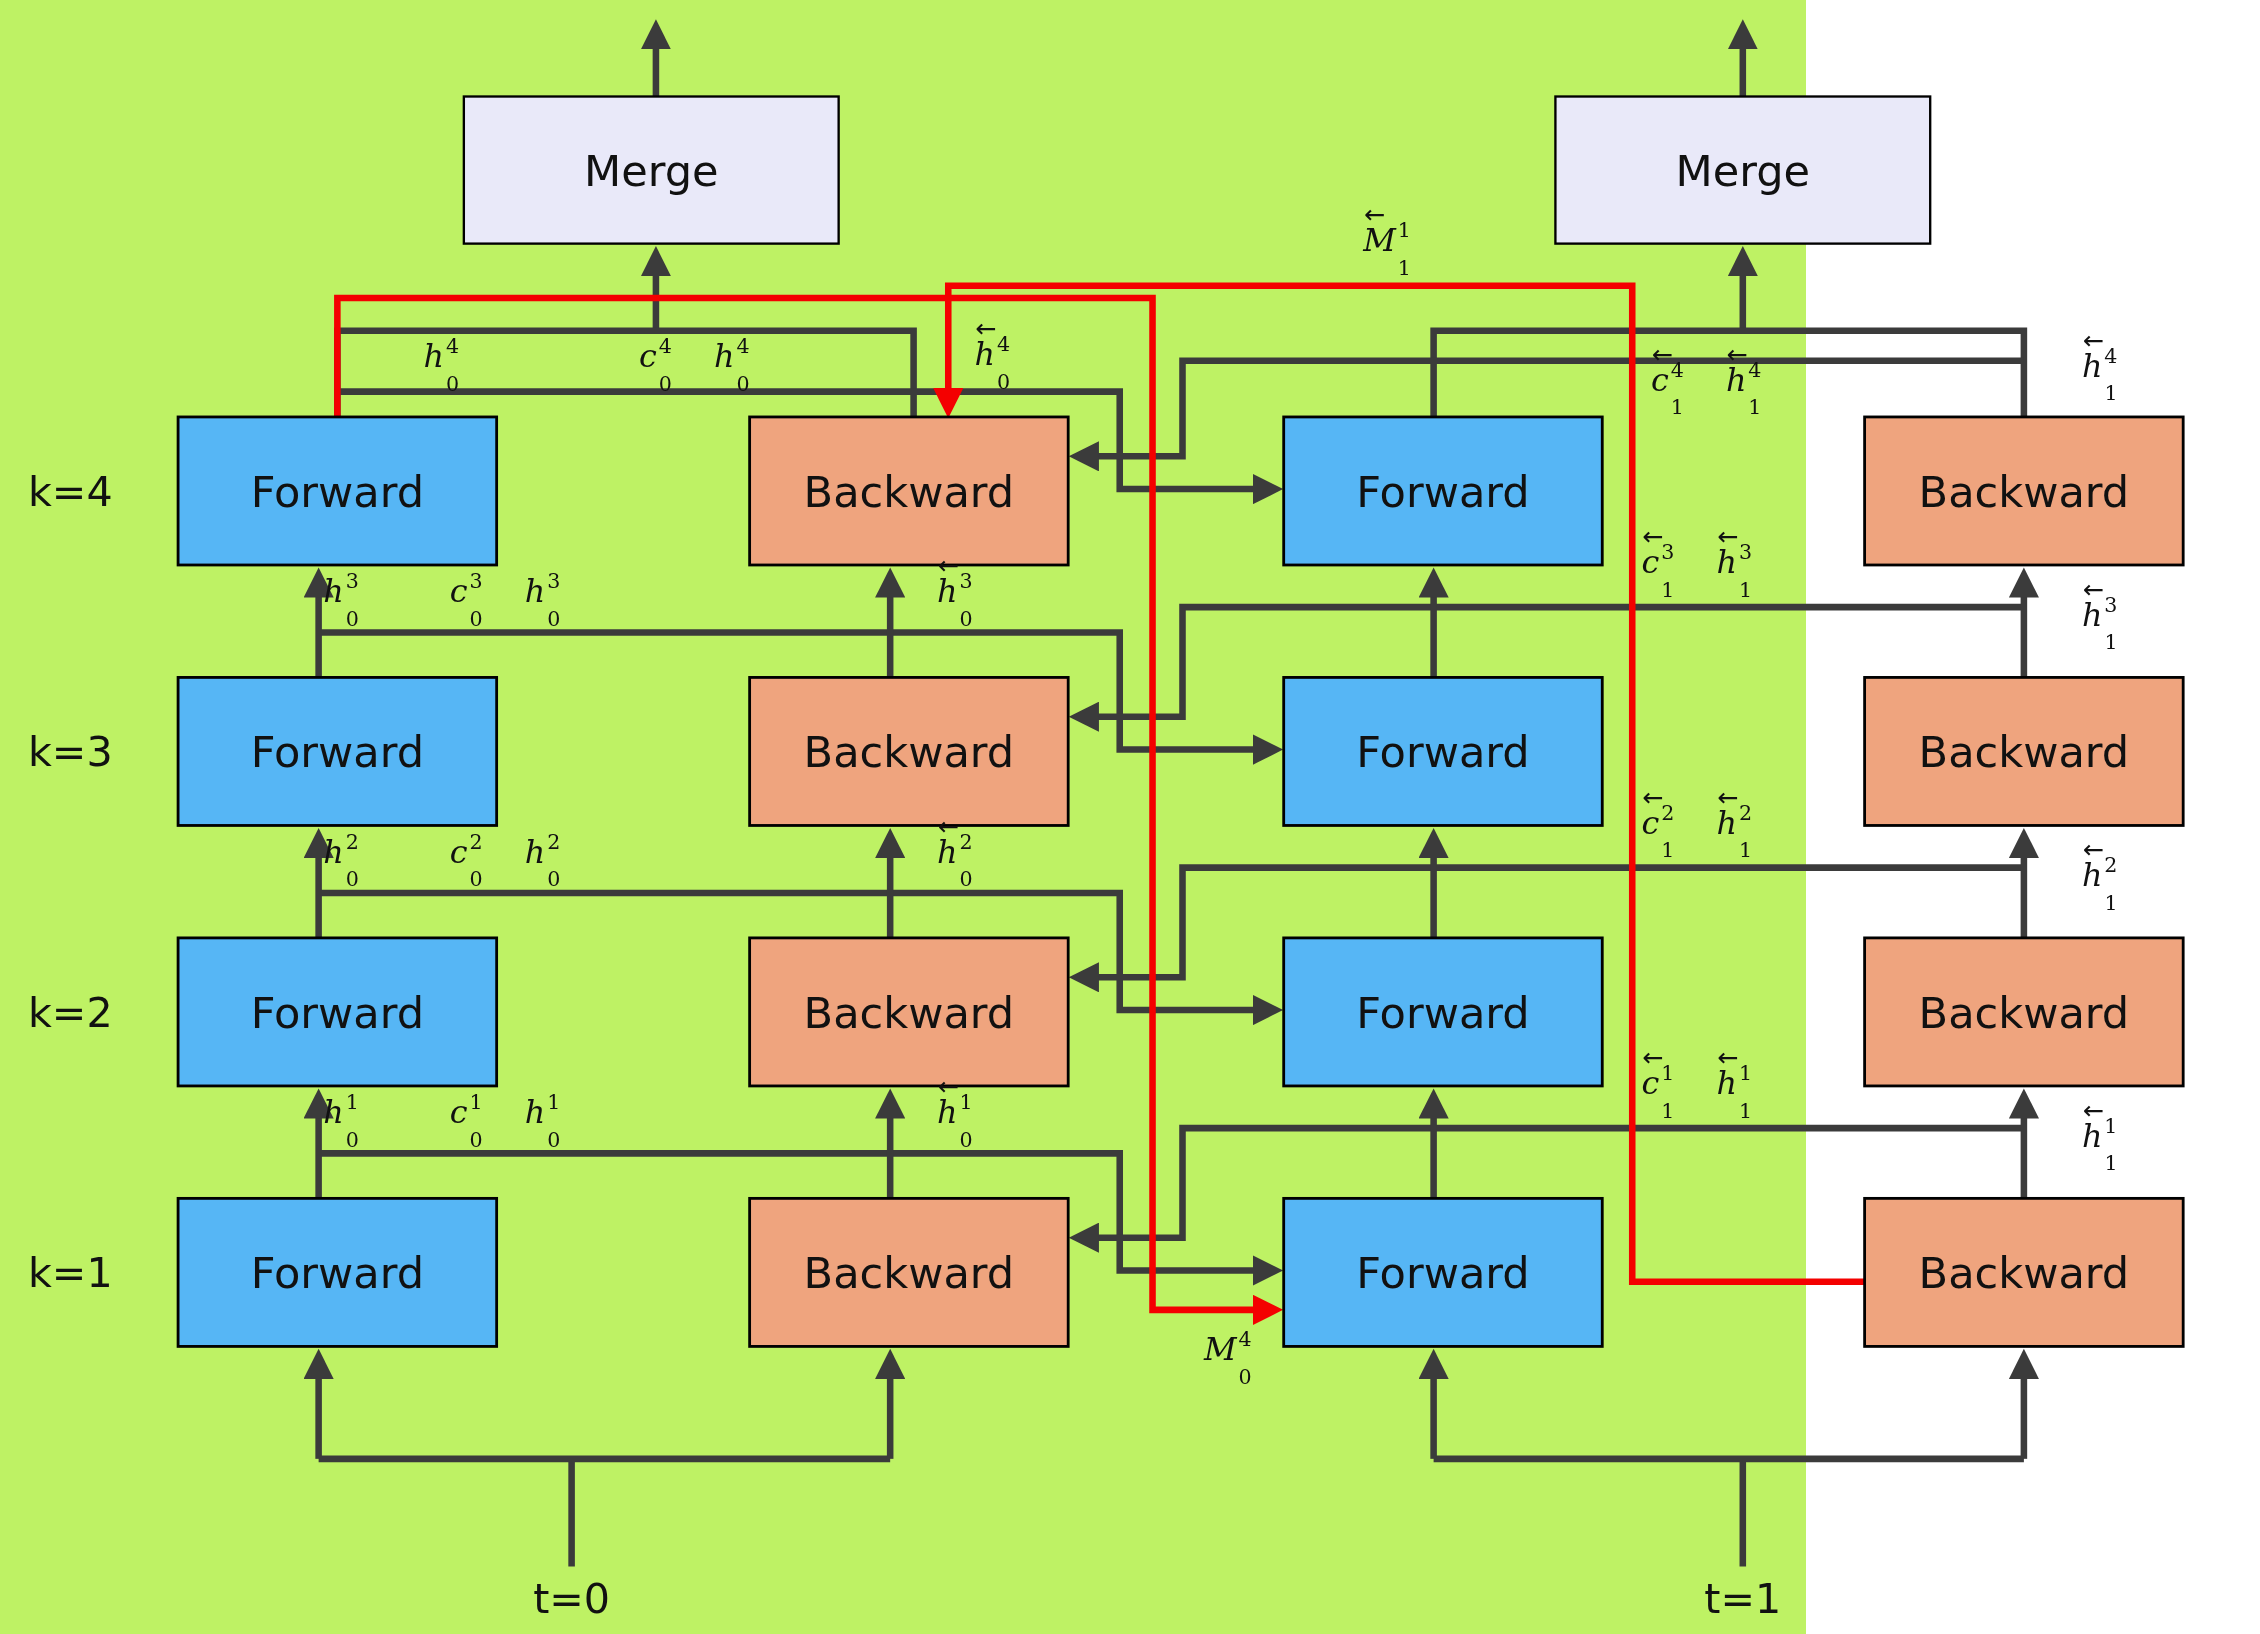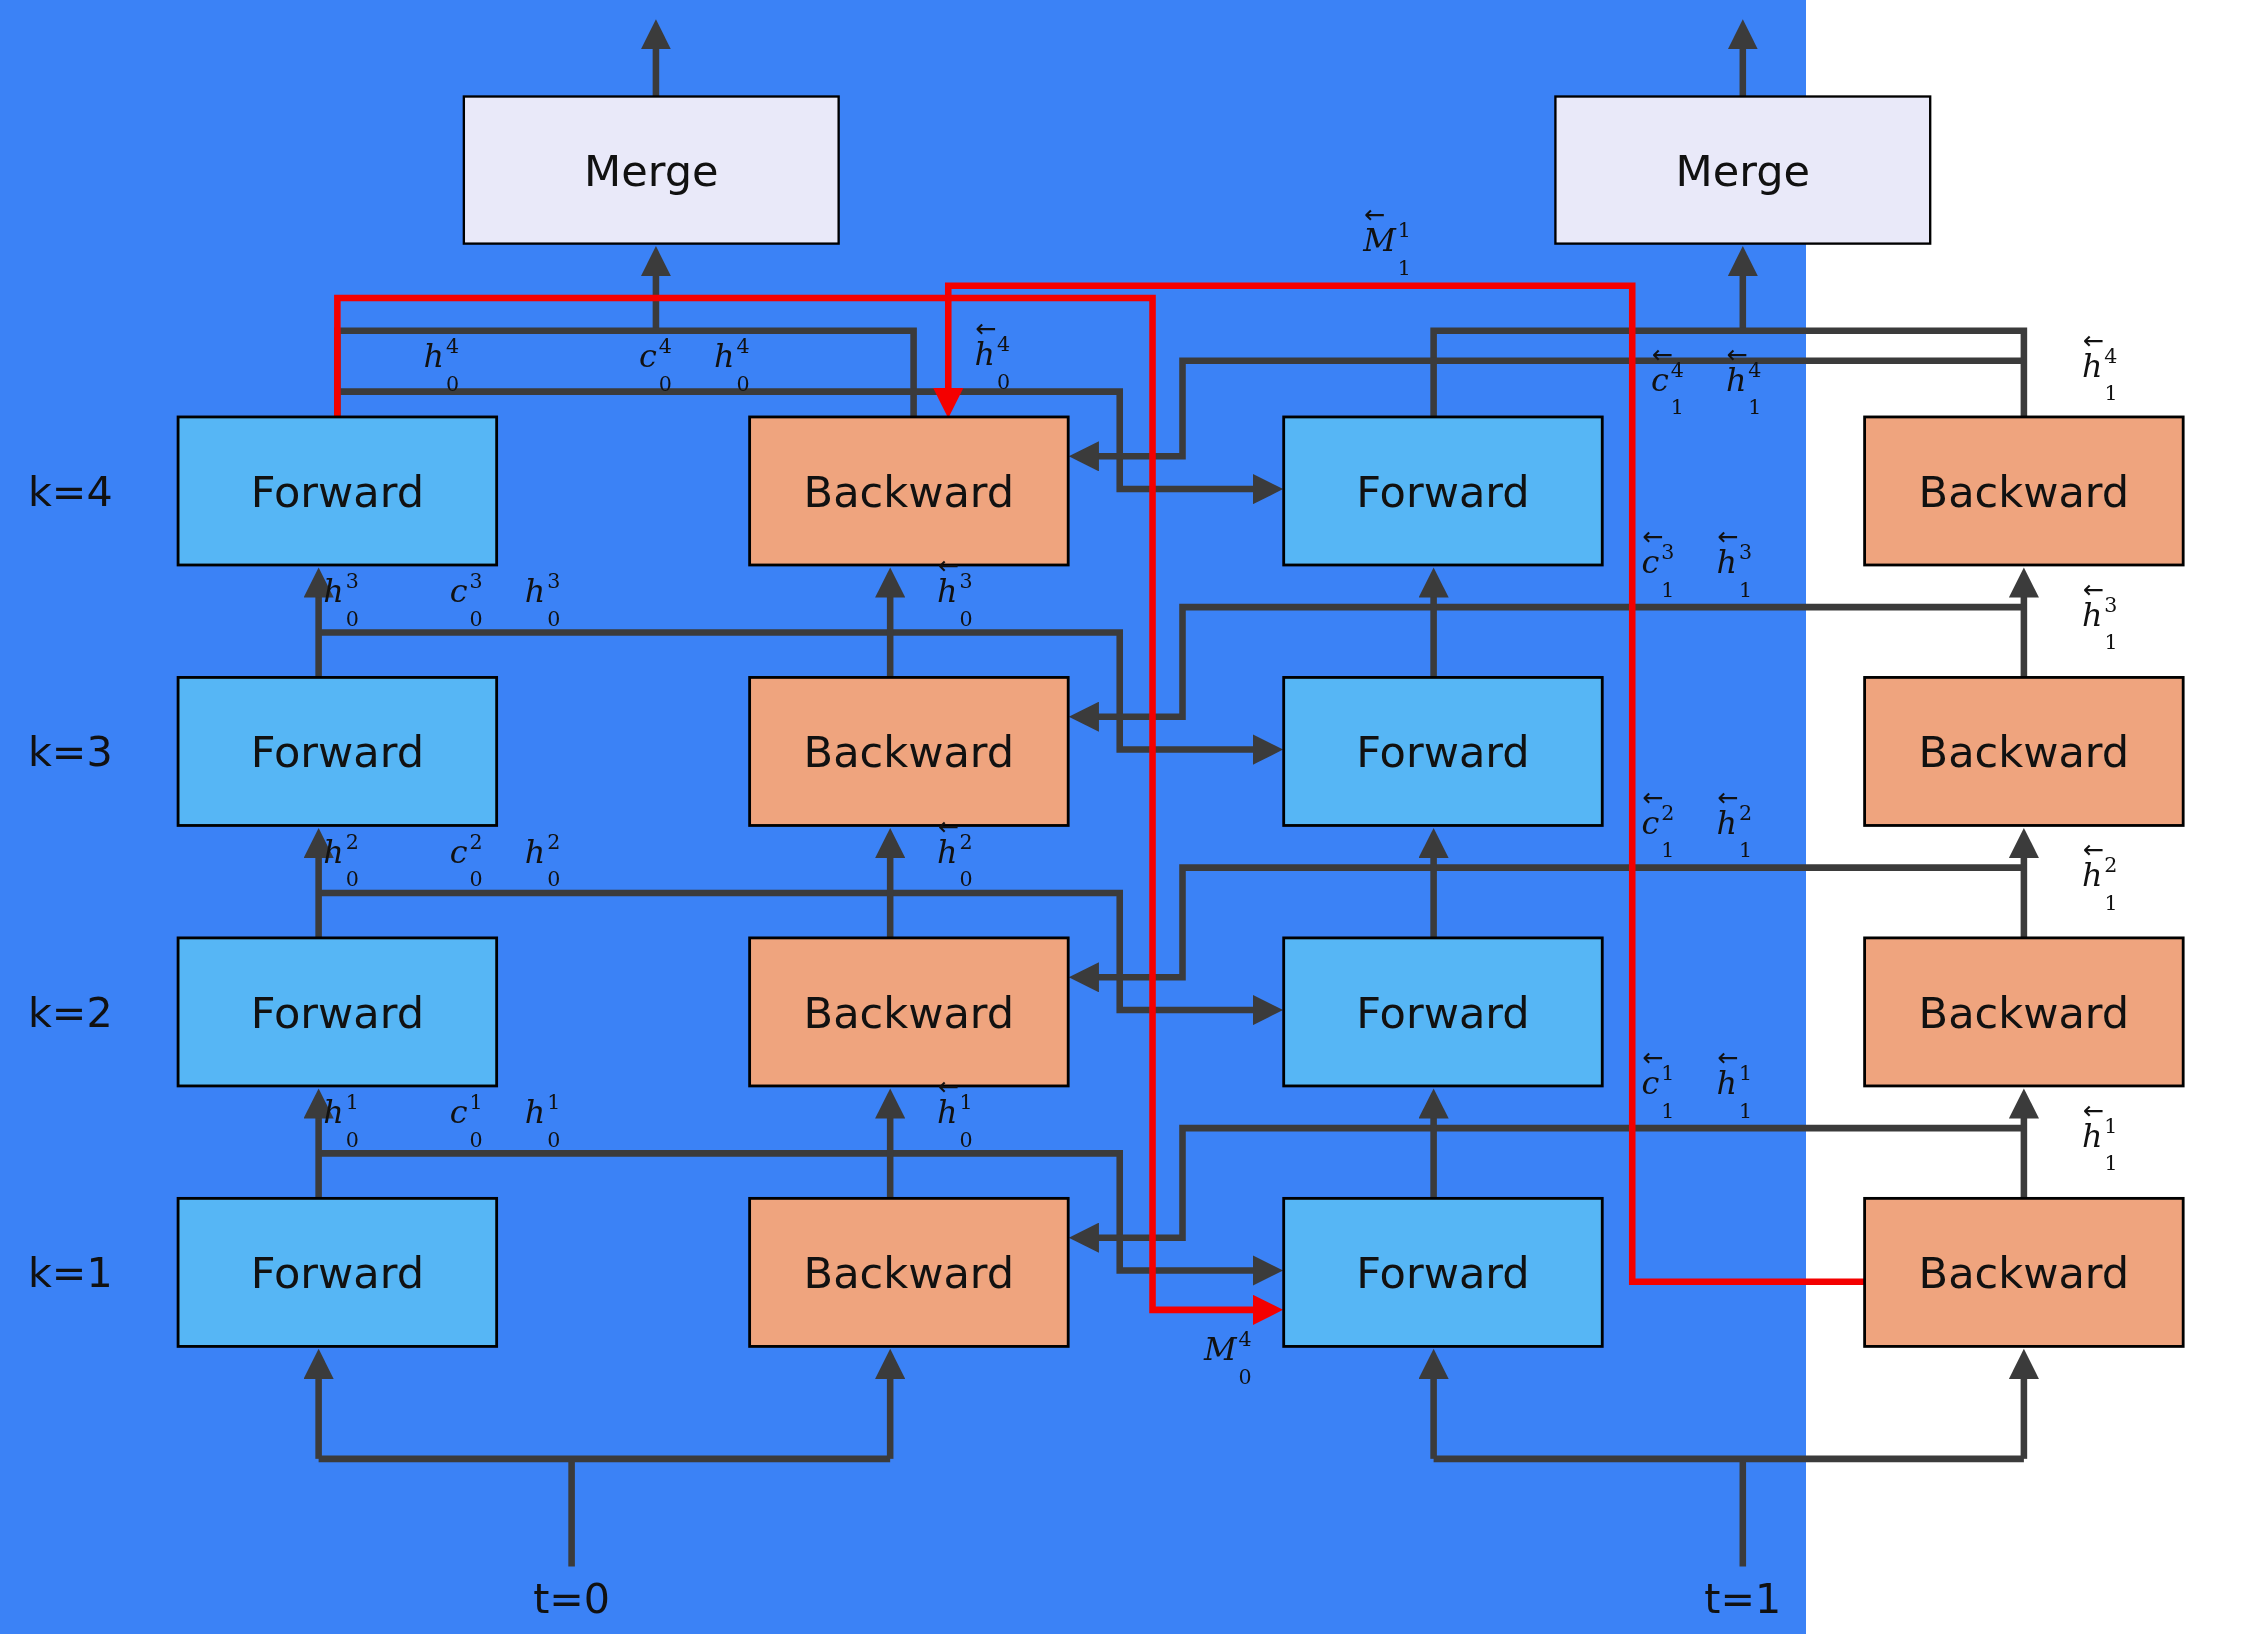--- a/index.html
+++ b/index.html
@@ -1,16 +1,16 @@
 <!DOCTYPE html>
 <html style="font-size:15px"><head>
 <meta charset="utf-8">
 <style>
   html,body{margin:0;padding:0;background:#ffffff;}
-  .stage{width:1806px;height:1635px;background:#3b82f6;position:relative;text-align:right;}
+  .stage{width:1806px;height:1635px;background:#bef264;position:relative;text-align:right;}
   svg{display:block;}
   .wire{fill:none;stroke:#3b3b3b;stroke-width:7;}
   .memwire{fill:none;stroke:#f40000;stroke-width:7;}
   .nodebox{stroke:#000000;stroke-width:3;}
   .mergebox{stroke:#000000;stroke-width:2.5;}
   .boxlbl{font-family:"DejaVu Sans","Liberation Sans",sans-serif;font-size:46px;fill:#111;text-anchor:middle;}
   .klbl,.tlbl{font-family:"DejaVu Sans","Liberation Sans",sans-serif;font-size:44px;fill:#111;text-anchor:middle;}
   .math{font-family:"DejaVu Serif","Liberation Serif",serif;font-size:34px;font-style:italic;fill:#111;}
   .math .scr{font-size:22px;font-style:normal;}
   .marr{font-family:"DejaVu Sans",sans-serif;font-size:27px;font-style:normal;fill:#111;}

